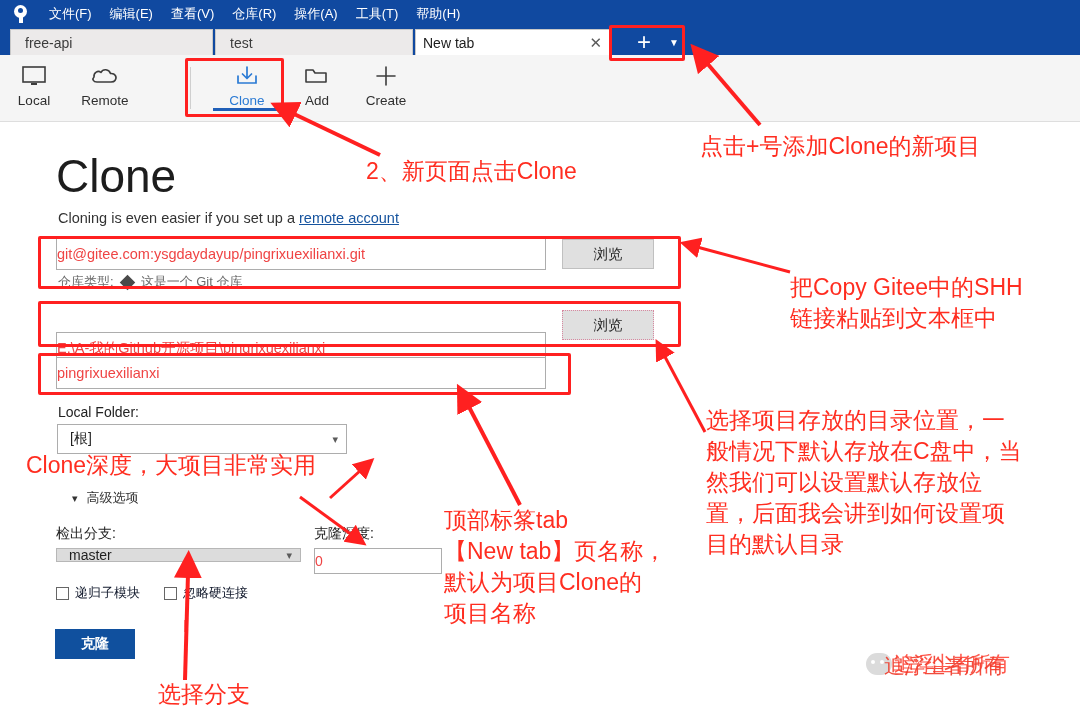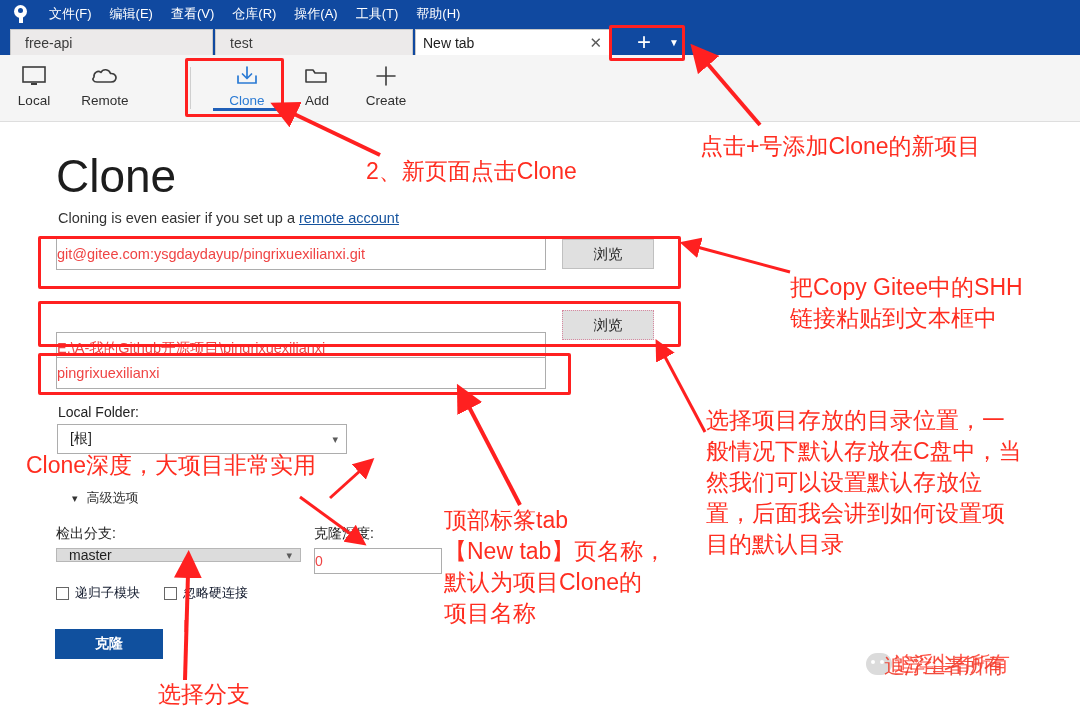--- a/index.html
+++ b/index.html
@@ -288,21 +288,21 @@
     width: 13px; height: 13px;
     border: 1px solid #666;
     background: #fff;
     margin-right: 6px;
     box-sizing: border-box;
   }
 
   .primary-btn {
     position: absolute;
     left: 55px; top: 508px;
-    width: 108px; height: 30px;
+    width: 80px; height: 30px;
     background: #10509e;
     color: #ffffff;
     font-size: 14px;
     font-weight: bold;
     display: flex;
     align-items: center;
     justify-content: center;
     cursor: pointer;
   }
 
@@ -468,20 +468,25 @@
 
     <div class="page-title">Clone</div>
 
     <div class="subtitle">
       <span>Cloning is even easier if you set up a </span><a href="#">remote account</a>
     </div>
 
     <div class="field" style="left:56px; top:117px; width:490px; height:32px;">git@gitee.com:ysgdaydayup/pingrixuexilianxi.git</div>
     <div class="browse-btn" style="left:562px; top:118px; width:92px; height:30px;">浏览</div>
 
+    <div class="repotype">
+      <span>仓库类型:</span>
+      <span class="diamond"></span>
+      <span>这是一个 Git 仓库</span>
+    </div>
 
     <div class="field" style="left:56px; top:188px; width:490px; height:32px;margin-top:23px;">E:\A-我的Github开源项目\pingrixuexilianxi</div>
     <div class="browse-btn focused" style="left:562px; top:189px; width:92px; height:30px;">浏览</div>
 
     <div class="field" style="left:56px; top:236px; width:490px; height:32px;">pingrixuexilianxi</div>
 
     <div class="small-label" style="left:58px; top:283px;">Local Folder:</div>
     <div class="combo" style="left:57px; top:303px; width:290px; height:30px;">
       <span class="cb-text">[根]</span>
       <span class="cb-caret">▾</span>

